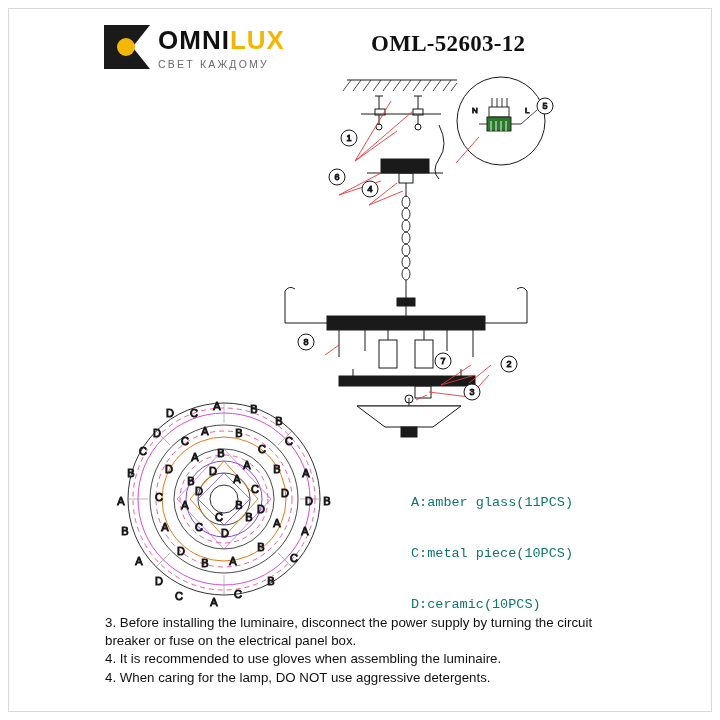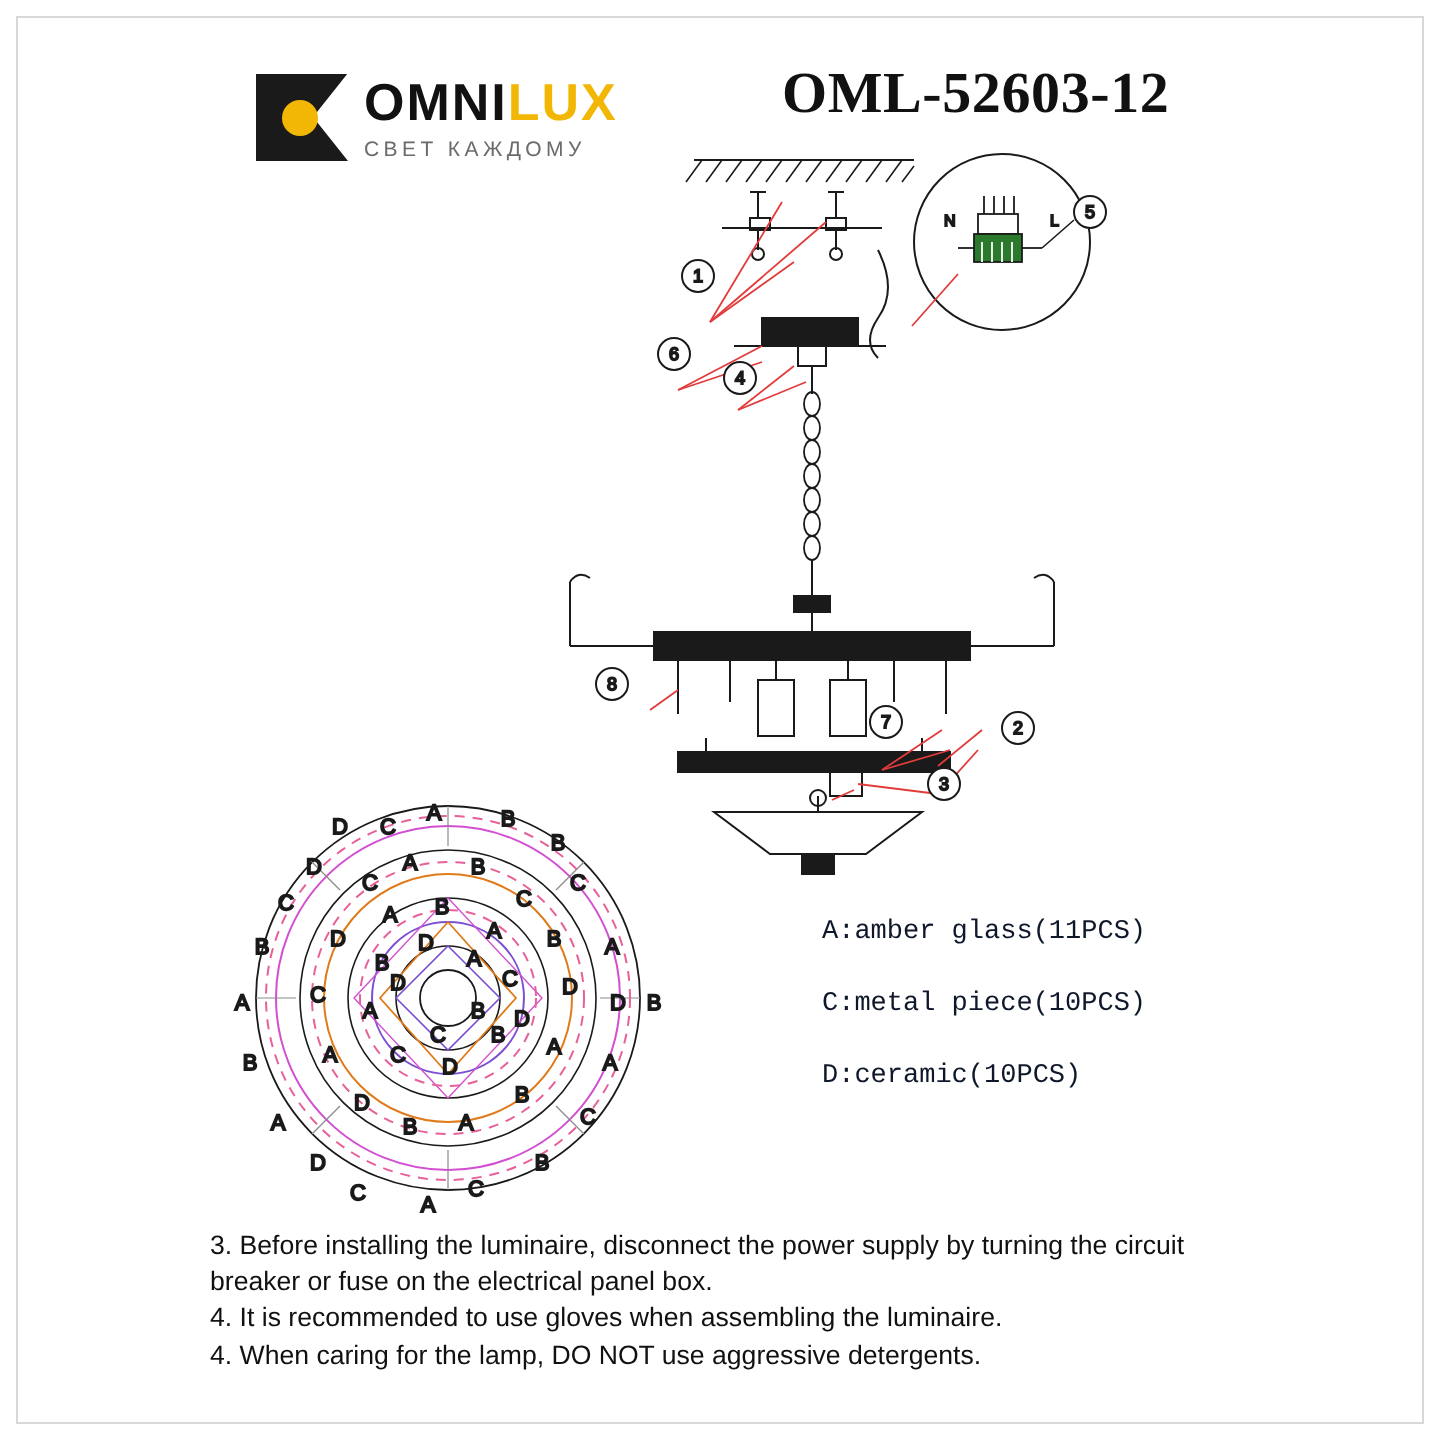--- a/index.html
+++ b/index.html
@@ -22,24 +22,23 @@
 
   
   .header {
     position: absolute;
     left: 0; top: 6px;
     width: 100%;
     height: 56px;
   }
   .logo-wrap {
     position: absolute;
-    left: 95px; top: 21px;
+    left: 95px; top: 10px;
     display: flex;
-    align-items: flex-end;
-    margin-left: 24px;
+    align-items: flex-start;
   }
   .logo-mark {
     position: relative;
     width: 46px; height: 44px;
     margin-right: 8px;
   }
   .logo-mark .blk {
     position: absolute; left: 0; top: 0;
     width: 46px; height: 44px;
     background: #1a1a1a;
@@ -63,47 +62,47 @@
   .logo-sub {
     margin-top: 6px;
     font-size: 10.5px;
     letter-spacing: 2.2px;
     color: #6b6b6b;
     white-space: nowrap;
   }
   .model {
     position: absolute;
     left: 362px; top: 16px;
-    font-size: 29px;
+    font-size: 23px;
     font-weight: bold;
     color: #111;
     letter-spacing: 0.3px;
     font-family: "Liberation Serif", serif;
-    margin-left: 20px;
   }
 
   
   .diagram {
     position: absolute;
     left: 0; top: 56px;
     width: 704px; height: 545px;
   }
 
   
   .legend {
     position: absolute;
     left: 402px; top: 450px;
     width: 250px;
   }
   .legend-item {
     font-family: "Liberation Mono", monospace;
     font-size: 13.5px;
-    color: #0f172a;
+    color: #0f766e;
     margin-bottom: 21px;
     white-space: nowrap;
+    margin-top: 36px;
   }
 
   
   .instructions {
     position: absolute;
     left: 96px; top: 605px;
     width: 528px;
     font-size: 13.3px;
     line-height: 18.2px;
     color: #111;

